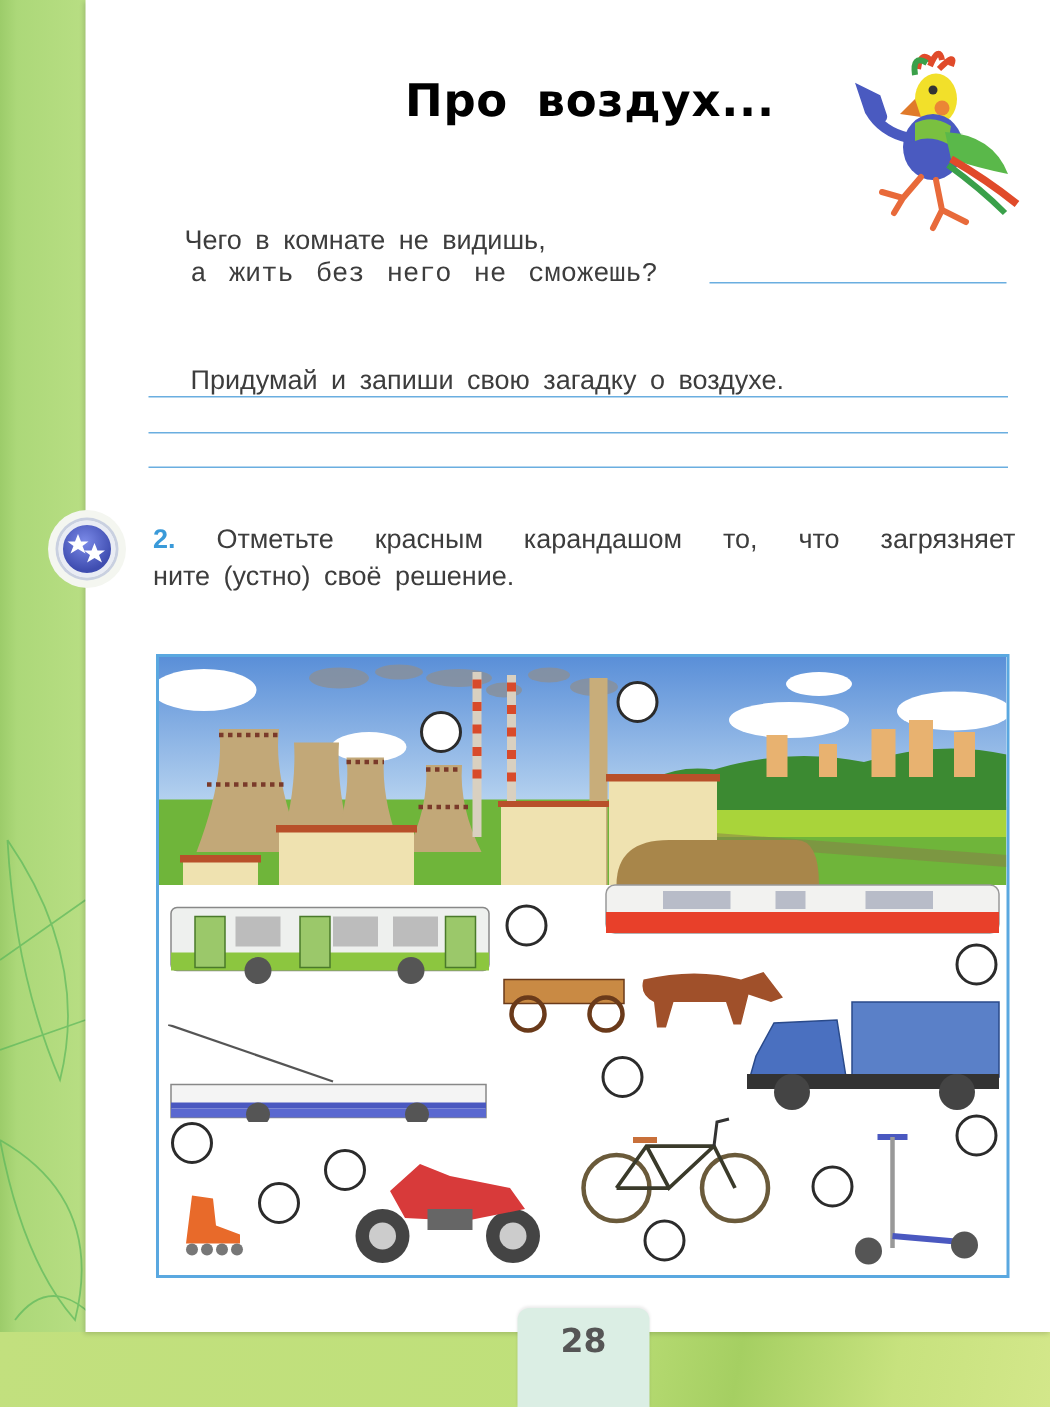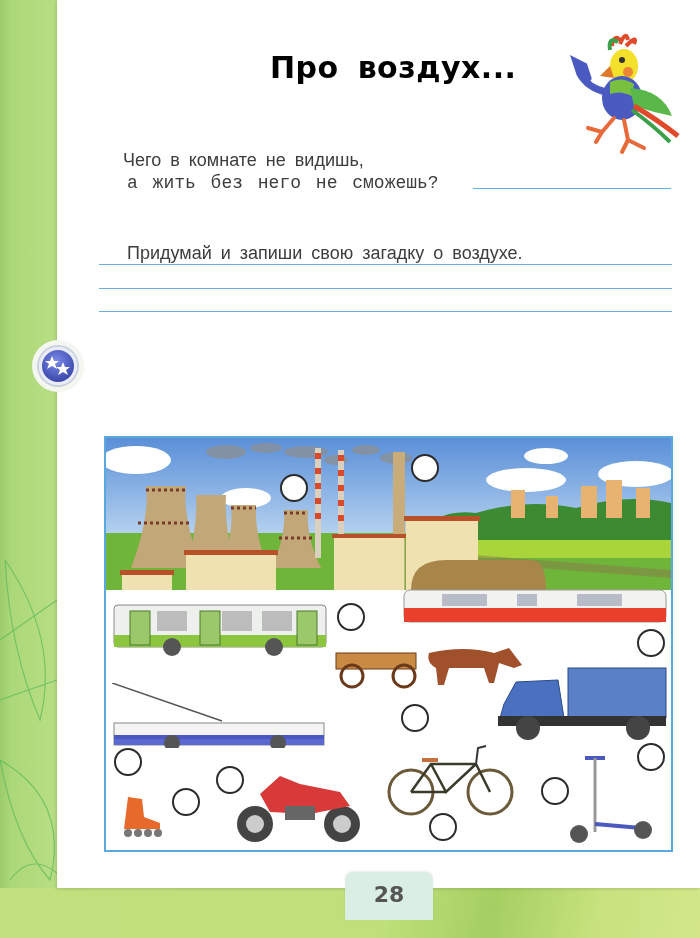--- a/index.html
+++ b/index.html
@@ -56,21 +56,21 @@
       position: absolute; left: 47px; top: 436px; width: 569px; height: 416px;
       border: 2px solid #5aa8e0; background: #ffffff; overflow: hidden;
     }
     .scene { position: absolute; left: 0; top: 0; width: 565px; height: 152px; }
     .circle {
       position: absolute; width: 28px; height: 28px; border-radius: 50%;
       border: 2px solid #2b2b2b; background: #ffffff; cursor: pointer;
     }
     .obj { position: absolute; }
     .page-tab {
-      position: absolute; left: 345px; top: 872px; width: 88px; height: 48px;
+      position: absolute; left: 345px; top: 872px; width: 88px; height: 66px;
       background: #dbeee4; border-radius: 8px 8px 0 0;
       box-shadow: 0 -1px 2px rgba(0,0,0,0.08);
     }
     .page-num {
       position: absolute; left: 0; top: 10px; width: 88px; text-align: center;
       font-family: "DejaVu Sans", sans-serif; font-weight: bold; font-size: 22px; color: #555;
     }
   </style>
 </head>
 <body>
@@ -120,20 +120,22 @@
   <div class="write-line" style="top:311px"></div>
 
   <div class="star-badge-bg" style="left:-25px"></div>
   <div class="star-badge" style="left:-18px">
     <svg width="32" height="32" viewBox="0 0 32 32">
       <polygon points="10,6 12,11 17,11 13,14 15,19 10,16 5,19 7,14 3,11 8,11" fill="#fff"></polygon>
       <polygon points="21,12 23,17 28,17 24,20 26,25 21,22 16,25 18,20 14,17 19,17" fill="#fff"></polygon>
     </svg>
   </div>
   <div class="text t2">
+    <span class="l l1"><span class="task-num">2.</span> <span>Отметьте красным карандашом то, что загрязняет</span></span>
+    <span class="l">ните (устно) своё решение.</span>
   </div>
 
   <div class="picture">
     <svg class="scene" viewBox="0 0 565 152">
       <defs>
         <linearGradient id="sky" x1="0" y1="0" x2="0" y2="1">
           <stop offset="0" stop-color="#5a8fd8"></stop>
             <stop offset="1" stop-color="#b8d4f0"></stop>
         </linearGradient>
       </defs>

